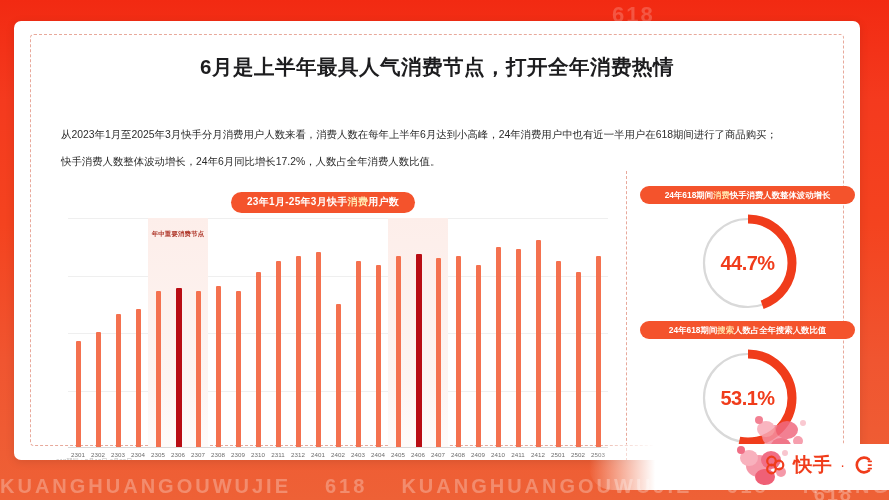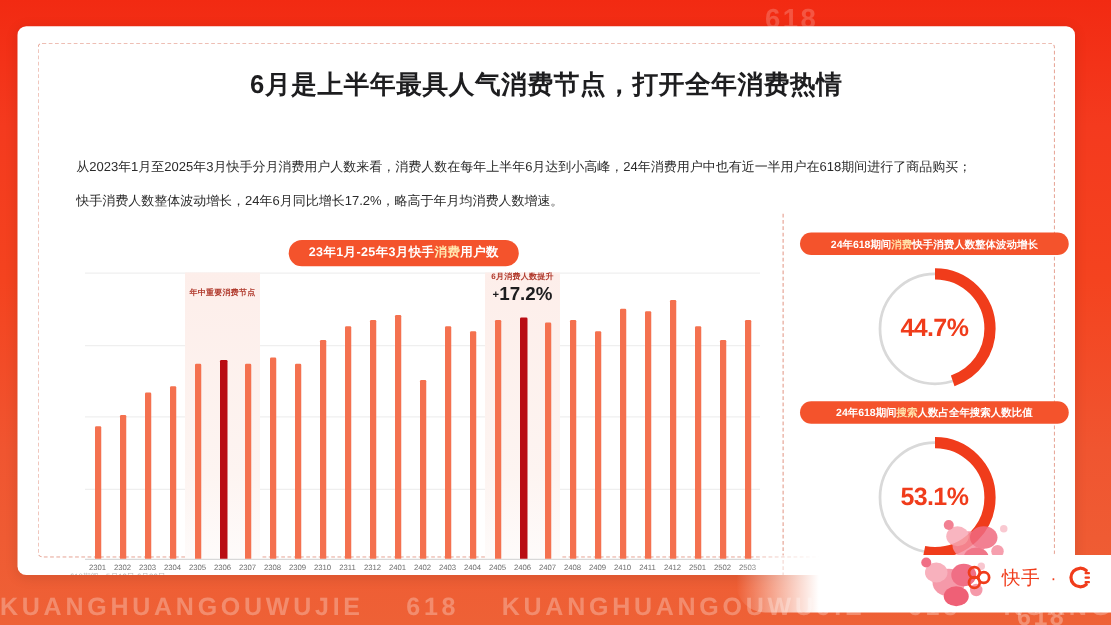--- a/index.html
+++ b/index.html
@@ -127,21 +127,21 @@
 
   
   #brandbar{
     position:absolute;right:0;bottom:10px;width:300px;height:46px;
     background:linear-gradient(90deg,rgba(255,255,255,0) 0%,#ffffff 22%,#ffffff 100%);
     border-radius:23px 0 0 23px;
   }
   #brand-inner{
     position:absolute;right:16px;top:8px;display:flex;align-items:center;gap:8px;
   }
-  .brand-text{font-size:15px;font-weight:normal;color:#f03c1b;letter-spacing:0.5px;}
+  .brand-text{font-size:19px;font-weight:bold;color:#f03c1b;letter-spacing:0.5px;}
   .brand-dot{font-size:14px;color:#f03c1b;}
   #brand-flower{position:absolute;right:82px;bottom:-4px;width:78px;height:58px;}
   #brand-618{
     position:absolute;right:36px;bottom:-6px;font-size:20px;font-weight:bold;
     color:rgba(255,255,255,0.30);letter-spacing:2px;
   }
 </style>
 </head>
 <body>
 
@@ -150,21 +150,21 @@
 <div id="bottom-watermark"><span>KUANGHUANGOUWUJIE</span><span>618</span><span>KUANGHUANGOUWUJIE</span><span>618</span><span>KUANGHUANGOUWUJIE</span></div>
 
 <div id="card">
 
   <div id="dashed-frame"></div>
 
   <div id="page-title">6月是上半年最具人气消费节点，打开全年消费热情</div>
 
   <div id="summary">
     <div>从2023年1月至2025年3月快手分月消费用户人数来看，消费人数在每年上半年6月达到小高峰，24年消费用户中也有近一半用户在618期间进行了商品购买；</div>
-    <div>快手消费人数整体波动增长，24年6月同比增长17.2%，略高于年月均消费人数增速。</div>
+    <div>快手消费人数整体波动增长，24年6月同比增长17.2%，人数占全年消费人数比值。</div>
   </div>
 
   <div id="chart-panel">
     <div id="chart-legend-pill">
       <span>23年1月-25年3月快手</span><span class="hl">消费</span><span>用户数</span>
     </div>
     <div class="plot" id="plot">
         <div class="gridline" style="top: 0px;"></div>
         <div class="gridline" style="top: 57.5px;"></div>
         <div class="gridline" style="top: 115px;"></div>
@@ -225,24 +225,20 @@
         <div class="xlabel" style="left: 430px;">2410</div>
         <div class="xlabel" style="left: 450px;">2411</div>
         <div class="xlabel" style="left: 470px;">2412</div>
         <div class="xlabel" style="left: 490px;">2501</div>
         <div class="xlabel" style="left: 510px;">2502</div>
         <div class="xlabel" style="left: 530px;">2503</div>
       </div>
     <div class="annot" id="annot-0" style="left: 77px; width: 90px; top: 47px;">
       <div class="cap">年中重要消费节点</div>
     </div>
-    <div class="annot" id="annot-1" style="left: 315px; width: 94px; top: 34px;">
-      <div class="cap">6月消费人数提升</div>
-      <div class="big"><span class="plus">+</span><span>17.2%</span></div>
-    </div>
   </div>
 
   <div id="footnote">618期间：5月10日-6月20日</div>
 
   <div id="divider"></div>
 
   <div class="donut-block" id="donut-0" style="left:626px;top:165px;">
     <div class="donut-pill">
       <span>24年618期间</span><span class="hl">消费</span><span>快手消费人数整体波动增长</span>
     </div>

